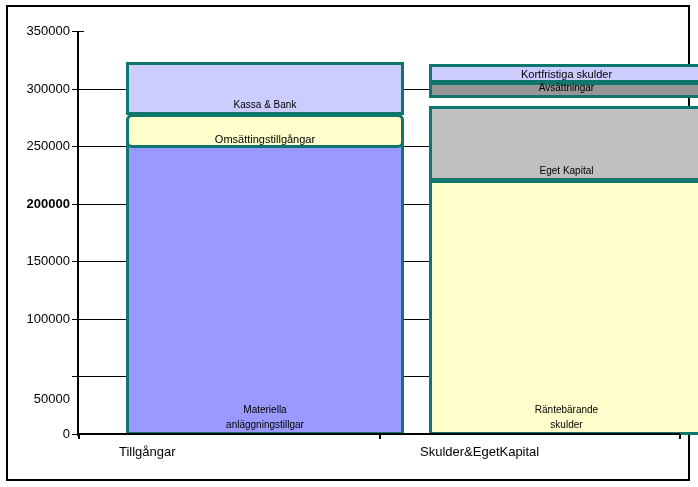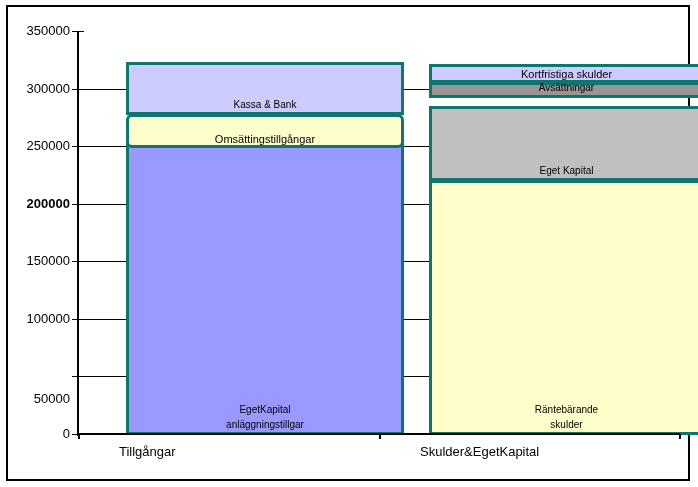--- a/index.html
+++ b/index.html
@@ -58,21 +58,21 @@
       <div class="tick-y" style="left: 72px; top: 204px; width: 12px;"></div>
       <div class="ytick-label" style="left: 0px; width: 70px; top: 196px; font-weight: bold;">200000</div>
       <div class="tick-y" style="left: 72px; top: 146px; width: 12px;"></div>
       <div class="ytick-label" style="left: 0px; width: 70px; top: 138px;">250000</div>
       <div class="tick-y" style="left: 72px; top: 89px; width: 12px;"></div>
       <div class="ytick-label" style="left: 0px; width: 70px; top: 81px;">300000</div>
       <div class="tick-y" style="left: 72px; top: 31px; width: 12px;"></div>
       <div class="ytick-label" style="left: 0px; width: 70px; top: 23px;">350000</div>
       <div class="bar" style="left: 90px; top: 0px; width: 278px; height: 434px;">
         <div class="seg" style="top: 138px; height: 297px; background: rgb(153, 153, 255);">
-          <span class="seg-label">EgetKapital
+          <span class="seg-label">Materiella
 anläggningstillgar</span>
         </div>
         <div class="seg" style="top: 135px; height: 4px; background: rgb(153, 51, 102);"></div>
         <div class="seg" style="top: 114px; height: 34px; background: rgb(255, 255, 204); border-radius: 6px;">
           <span class="seg-label small">Omsättingstillgångar</span>
         </div>
         <div class="seg" style="top: 62px; height: 53px; background: rgb(204, 204, 255);">
           <span class="seg-label">Kassa &amp; Bank</span>
         </div>
       </div>

